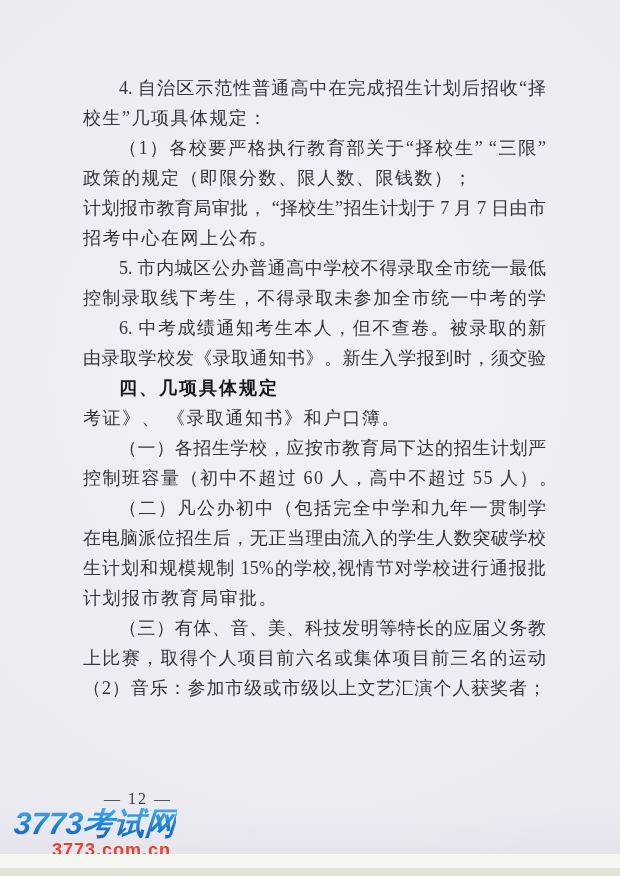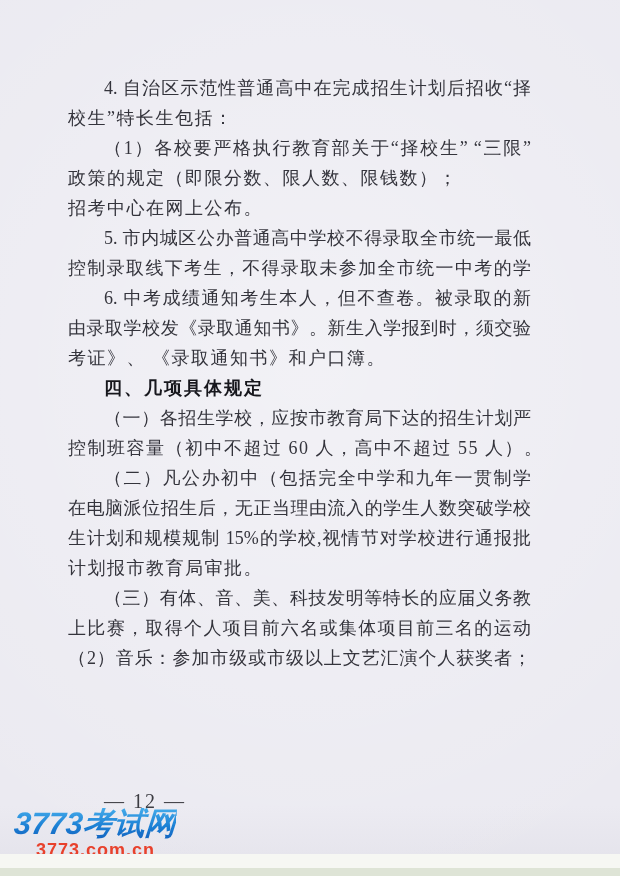--- a/index.html
+++ b/index.html
@@ -20,21 +20,21 @@
     font-family:"Liberation Serif","DejaVu Serif",serif;
     background:var(--paper);
   }
   .paper{
     position:absolute;inset:0;
     background:
       radial-gradient(ellipse 120% 90% at 50% 42%, rgba(255,255,255,0.35), rgba(255,255,255,0) 70%),
       linear-gradient(180deg, var(--paper) 0%, var(--paper) 92%, var(--paper-edge) 100%);
   }
   .text-block{
-    position:absolute;left:68px;top:73px;width:463px;
+    position:absolute;left:83px;top:73px;width:463px;
     color:var(--ink);
     font-size:18px;
   }
   .line{
     height:30px;line-height:30px;white-space:nowrap;
     letter-spacing:1.5px;
   }
   .line.fill{
     white-space:normal;
     text-align:justify;
@@ -43,21 +43,21 @@
     overflow:hidden;
   }
   .line.indent{ text-indent:2em; }
   .line.bold{
     font-family:"Liberation Sans","DejaVu Sans",sans-serif;
     font-weight:700;color:var(--heading-ink);
     letter-spacing:2px;
   }
   .page-number{
     position:absolute;left:104px;top:790px;
-    font-size:20px;letter-spacing:2px;color:var(--pagenum-ink);
+    font-size:16px;letter-spacing:2px;color:var(--pagenum-ink);
   }
   .watermark{position:absolute;left:14px;top:808px;line-height:1;}
   .logo-name{
     display:inline-block;
     font-family:"Liberation Sans","DejaVu Sans",sans-serif;
     font-weight:700;font-style:italic;
     font-size:31px;letter-spacing:0;
     transform:skewX(-4deg);
     color:var(--logo-blue);
   }
@@ -65,43 +65,44 @@
     .logo-name{
       background:linear-gradient(180deg,var(--logo-blue-light) 0%,var(--logo-blue) 60%,#1565c0 100%);
       -webkit-background-clip:text;background-clip:text;color:transparent;
     }
   }
   .logo-url{
     font-family:"Liberation Sans","DejaVu Sans",sans-serif;
     font-weight:700;
     font-size:18px;letter-spacing:1px;
     color:var(--logo-red);
-    margin:2px 0 0 22px;
+    margin:2px 0 0 38px;
   }
   .band-white{position:absolute;left:0;right:0;top:854px;height:14px;background:var(--band-white);}
   .band-green{position:absolute;left:0;right:0;bottom:0;height:8px;background:var(--band-green);}
 </style>
 </head>
 <body>
 
 <div class="paper">
 
   <div class="text-block">
 
   <div class="line indent fill">4. 自治区示范性普通高中在完成招生计划后招收“择</div>
-      <div class="line">校生”特长生包括：</div>
+      <div class="line">校生”几项具体规定：</div>
       <div class="line indent fill">（1）各校要严格执行教育部关于“择校生” “三限”</div>
       <div class="line">政策的规定（即限分数、限人数、限钱数）；</div>
+      <div class="line fill">计划报市教育局审批， “择校生”招生计划于 7 月 7 日由市</div>
       <div class="line">招考中心在网上公布。</div>
       <div class="line indent fill">5. 市内城区公办普通高中学校不得录取全市统一最低</div>
       <div class="line fill">控制录取线下考生，不得录取未参加全市统一中考的学生。</div>
       <div class="line indent fill">6. 中考成绩通知考生本人，但不查卷。被录取的新生，</div>
       <div class="line fill">由录取学校发《录取通知书》。新生入学报到时，须交验《准</div>
+      <div class="line indent bold">四、几项具体规定</div>
       <div class="line">考证》、 《录取通知书》和户口簿。</div>
-      <div class="line indent bold">四、几项具体规定</div>
       <div class="line indent fill">（一）各招生学校，应按市教育局下达的招生计划严格</div>
       <div class="line">控制班容量（初中不超过 60 人，高中不超过 55 人）。</div>
       <div class="line indent fill">（二）凡公办初中（包括完全中学和九年一贯制学校）</div>
       <div class="line fill">在电脑派位招生后，无正当理由流入的学生人数突破学校招</div>
       <div class="line fill">生计划和规模规制 15%的学校,视情节对学校进行通报批评，</div>
       <div class="line">计划报市教育局审批。</div>
       <div class="line indent fill">（三）有体、音、美、科技发明等特长的应届义务教育</div>
       <div class="line fill">上比赛，取得个人项目前六名或集体项目前三名的运动员；</div>
       <div class="line fill">（2）音乐：参加市级或市级以上文艺汇演个人获奖者；（3）</div>
     </div>

